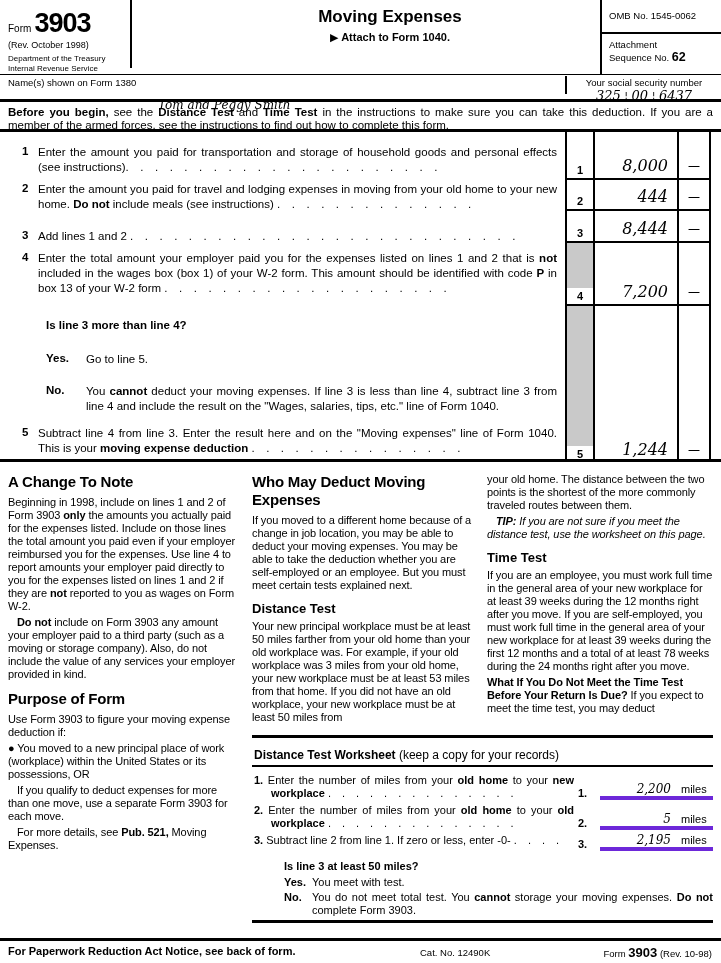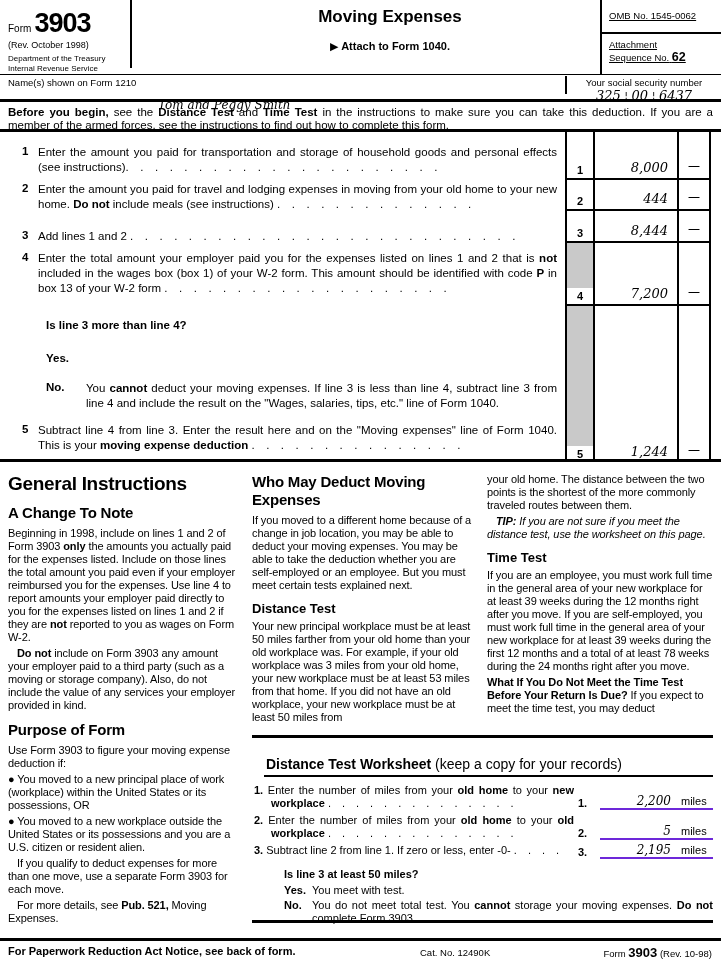--- a/index.html
+++ b/index.html
@@ -15,22 +15,22 @@
 
   
   #header { position:absolute; top:0; left:0; width:721px; height:75px; border-bottom:1px solid #000; }
   .hdr-left { position:absolute; left:8px; top:8px; width:120px; }
   .form-word { font-size:10px; }
   .form-number { font-size:27px; font-weight:bold; letter-spacing:-1px; }
   .rev { font-size:9px; margin-top:1px; }
   .agency { font-size:8px; margin-top:4px; line-height:9.5px; }
   .hdr-center { position:absolute; left:130px; top:0; width:470px; height:68px; border-left:2px solid #000; text-align:center;padding-left:48px; }
   .title { font-size:17px; font-weight:bold; margin-top:7px; }
-  .attach { font-size:11px; font-weight:bold; margin-top:13px; }
-  .hdr-right { position:absolute; left:600px; top:0; width:121px; height:75px; border-left:2px solid #000;text-decoration:underline; }
+  .attach { font-size:11px; font-weight:bold; margin-top:4px; }
+  .hdr-right { position:absolute; left:600px; top:0; width:121px; height:75px; border-left:2px solid #000; }
   .omb { height:34px; border-bottom:2px solid #000; font-size:9.5px; padding:10px 0 0 7px; }
   .attachment { font-size:9.5px; padding:5px 0 0 7px; line-height:12px; }
   .seq-no { font-size:12.5px; font-weight:bold; }
 
   
   #name-row { position:absolute; top:76px; left:0; width:721px; height:26px; border-bottom:3px solid #000; }
   .name-label { position:absolute; left:8px; top:1px; font-size:9.5px; }
   .name-value { position:absolute; left:158px; top:22px; font-size:12px; }
   .ssn-cell { position:absolute; left:565px; top:0; width:156px; height:18px; border-left:2px solid #000; text-align:center; }
   .ssn-label { font-size:9.5px; margin-top:1px; }
@@ -59,45 +59,45 @@
   #grid { position:absolute; left:565px; top:132px; width:146px; height:330px; border-left:2px solid #000; border-right:2px solid #000; }
   .grow { display:flex; border-bottom:2px solid #000; }
   .grow:last-child { border-bottom:none; }
   .r1 { height:48px; } .r2 { height:31px; } .r3 { height:32px; } .r4 { height:63px; } .r5 { height:156px; }
   .numcell { width:28px; flex:none; border-right:2px solid #000; position:relative;
              display:flex; align-items:flex-end; justify-content:center;
              font-weight:bold; font-size:11px; padding-bottom:2px; }
   .numcell .n { position:relative; z-index:2; }
   .shade { position:absolute; left:0; right:0; top:0; bottom:16px; background:#c9c9c9; }
   .amtcell { flex:1; border-right:2px solid #000; display:flex; align-items:flex-end; justify-content:flex-end;
-             font-size:13px; padding:0 9px 3px 0; }
+             font-size:16px; padding:0 9px 3px 0; }
   .centcell { width:30px; flex:none; display:flex; align-items:flex-end; justify-content:center; padding-bottom:5px; font-size:12px; }
 
   
   .col { position:absolute; top:473px; }
   #col1 { left:8px; width:232px; }
   #col2 { left:252px; width:225px; }
   #col3 { left:487px; width:226px; }
   .col h1 { font-size:19px; letter-spacing:-0.3px; margin:0 0 7px 0; }
   .col h2 { font-size:15px; letter-spacing:-0.2px; margin:9px 0 5px 0; line-height:18px; }
   .col h3 { font-size:13px; margin:9px 0 4px 0; }
   .col h1:first-child, .col h2:first-child { margin-top:0; }
   .col p { font-size:11px; line-height:13px; margin:0 0 3px 0; letter-spacing:-0.1px; }
   .ind { text-indent:9px; }
 
   
   #worksheet { position:absolute; left:252px; top:735px; width:461px; height:188px;
                border-top:3px solid #000; border-bottom:3px solid #000; }
-  .ws-title { font-size:14px; padding:18px 2px 3px 2px; border-bottom:2px solid #000;margin-left:12px; }
+  .ws-title { font-size:12px; padding:10px 2px 3px 2px; border-bottom:2px solid #000; }
   .ws-body { padding:7px 0 0 2px; font-size:11px; line-height:13px; }
   .ws-item { display:flex; margin-bottom:4px; }
   .ws-txt { width:320px; flex:none; text-align:justify; padding-left:17px; text-indent:-17px; }
   .ws-right { flex:1; align-self:flex-end; display:flex; align-items:flex-end; }
   .ws-ref { width:26px; flex:none; font-weight:bold; padding-left:4px; }
-  .ws-line { flex:1; border-bottom:2px solid #6d28d9; display:flex;justify-content:space-between; }
+  .ws-line { flex:1; border-bottom:4px solid #6d28d9; display:flex;justify-content:space-between; }
   .ws-val { flex:1; text-align:right; padding-right:10px; font-size:12px; }
   .ws-unit { width:32px; flex:none; }
   .ws-q { font-weight:bold; margin:9px 0 3px 30px; }
   .ws-yn { display:flex; margin-left:30px; margin-bottom:2px; }
   .ws-yn .yn { width:28px; flex:none; font-weight:bold; }
   .ws-yn .yntxt { flex:1; text-align:justify; }
 
   
   #footer-rule { position:absolute; top:938px; left:0; width:721px; height:3px; background:#000; }
   #footer { position:absolute; top:945px; left:0; width:721px; font-size:9.5px; }
@@ -132,21 +132,21 @@
     <div class="omb">OMB No. 1545-0062</div>
     <div class="attachment">
       <span>Attachment</span><br>
       <span>Sequence No.</span>
       <span class="seq-no">62</span>
     </div>
   </div>
 </div>
 
 <div id="name-row">
-  <div class="name-label">Name(s) shown on Form 1210</div>
+  <div class="name-label">Name(s) shown on Form 1380</div>
   <div class="name-value fill">Tom and Peggy Smith</div>
   <div class="ssn-cell">
     <div class="ssn-label">Your social security number</div>
     <div class="ssn-value fill">
       <span>325</span><span class="ssn-sep">¦</span><span>00</span><span class="ssn-sep">¦</span><span>6437</span>
     </div>
   </div>
 </div>
 
 <div id="begin-note"><span class="b">Before you begin, </span><span>see the </span><span class="b">Distance Test</span><span> and </span><span class="b">Time Test</span><span> in the instructions to make sure you can take this deduction. If you are a member of the armed forces, see the instructions to find out how to complete this form.</span></div>
@@ -165,20 +165,21 @@
     <span class="no">3</span>
     <span class="txt"><span>Add lines 1 and 2 </span><span class="dots">.  .  .  .  .  .  .  .  .  .  .  .  .  .  .  .  .  .  .  .  .  .  .  .  .  .  .  </span></span>
   </div>
   <div class="item m4">
     <span class="no">4</span>
     <span class="txt"><span>Enter the total amount your employer paid you for the expenses listed on lines 1 and 2 that is </span><span class="b">not</span><span> included in the wages box (box 1) of your W-2 form. This amount should be identified with code </span><span class="b">P</span><span> in box 13 of your W-2 form  </span><span class="dots">.  .  .  .  .  .  .  .  .  .  .  .  .  .  .  .  .  .  .  .  </span></span>
   </div>
   <div class="qrow mq">Is line 3 more than line 4?</div>
   <div class="ynrow my">
     <span class="yn">Yes.</span>
+    <span class="yntxt">Go to line 5.</span>
   </div>
   <div class="ynrow mn">
     <span class="yn">No.</span>
     <span class="yntxt"><span>You </span><span class="b">cannot</span><span> deduct your moving expenses. If line 3 is less than line 4, subtract line 3 from line 4 and include the result on the "Wages, salaries, tips, etc." line of Form 1040.</span></span>
   </div>
   <div class="item m5">
     <span class="no">5</span>
     <span class="txt"><span>Subtract line 4 from line 3. Enter the result here and on the "Moving expenses" line of Form 1040. This is your </span><span class="b">moving expense deduction</span><span>  </span><span class="dots">.  .  .  .  .  .  .  .  .  .  .  .  .  .  .  </span></span>
   </div>
 </div>
@@ -218,28 +219,26 @@
         <div class="shade"></div>
         <span class="n">5</span>
       </div>
     <div class="amtcell fill">1,244</div>
     <div class="centcell fill">—</div>
   </div>
 </div>
 <div class="rule" id="rule2"></div>
 
 <div class="col" id="col1">
-  <h1>General Instructions</h1>
   <h2>A Change To Note</h2>
   <p><span>Beginning in 1998, include on lines 1 and 2 of Form 3903 </span><span class="b">only</span><span> the amounts you actually paid for the expenses listed. Include on those lines the total amount you paid even if your employer reimbursed you for the expenses. Use line 4 to report amounts your employer paid directly to you for the expenses listed on lines 1 and 2 if they are </span><span class="b">not</span><span> reported to you as wages on Form W-2.</span></p>
   <p class="ind"><span class="b">Do not</span><span> include on Form 3903 any amount your employer paid to a third party (such as a moving or storage company). Also, do not include the value of any services your employer provided in kind.</span></p>
   <h2>Purpose of Form</h2>
   <p>Use Form 3903 to figure your moving expense deduction if:</p>
   <p>● You moved to a new principal place of work (workplace) within the United States or its possessions, OR</p>
-  <p>● You moved to a new workplace outside the United States or its possessions and you are a U.S. citizen or resident alien.</p>
   <p class="ind">If you qualify to deduct expenses for more than one move, use a separate Form 3903 for each move.</p>
   <p class="ind"><span>For more details, see </span><span class="b">Pub. 521,</span><span> Moving Expenses.</span></p>
 </div>
 
 <div class="col" id="col2">
   <h2>Who May Deduct Moving Expenses</h2>
   <p>If you moved to a different home because of a change in job location, you may be able to deduct your moving expenses. You may be able to take the deduction whether you are self-employed or an employee. But you must meet certain tests explained next.</p>
   <h3>Distance Test</h3>
   <p>Your new principal workplace must be at least 50 miles farther from your old home than your old workplace was. For example, if your old workplace was 3 miles from your old home, your new workplace must be at least 53 miles from that home. If you did not have an old workplace, your new workplace must be at least 50 miles from</p>
 </div>

